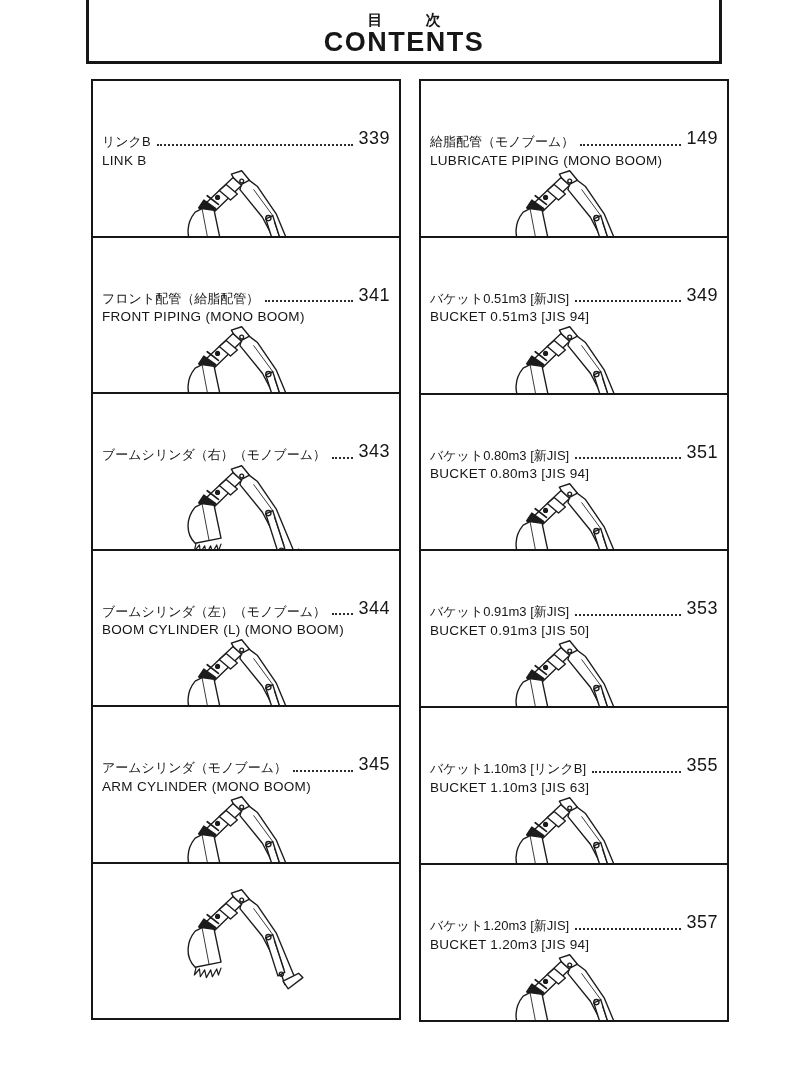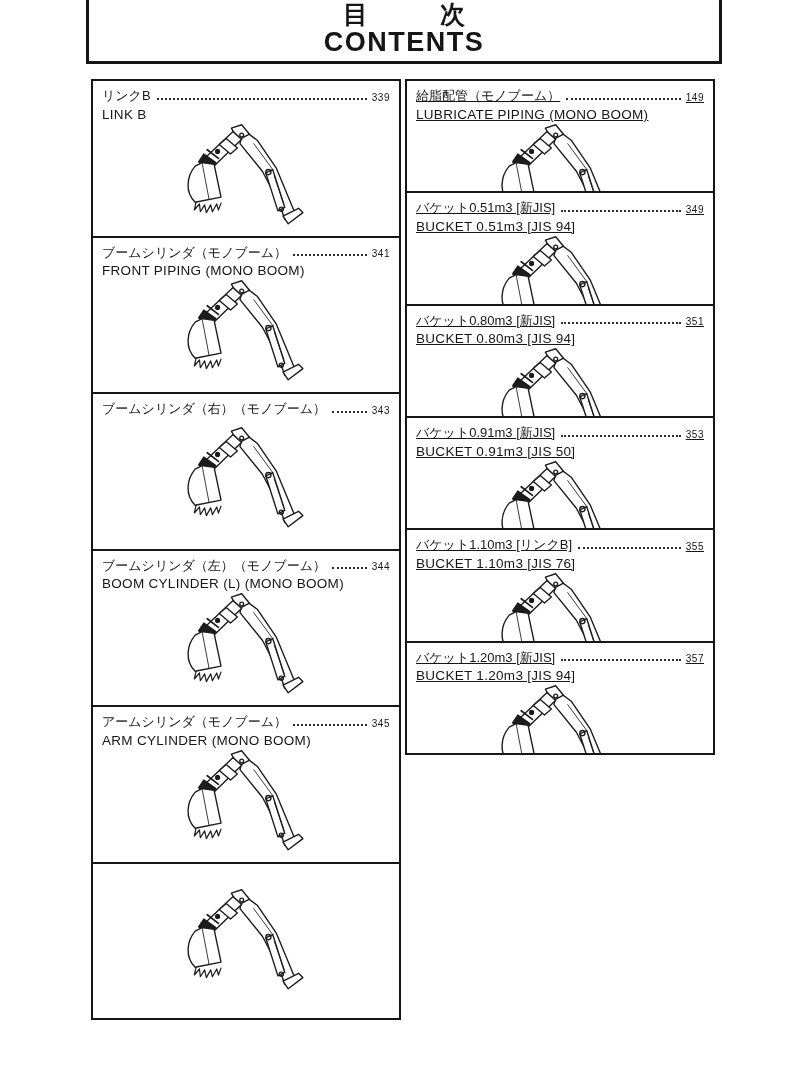--- a/index.html
+++ b/index.html
@@ -13,55 +13,55 @@
   .header-box {
     position: absolute; left: 86px; top: -8px;
     width: 636px; height: 72px;
     border: 3px solid #161616;
     background: #fff;
     display: flex; flex-direction: column;
     align-items: center; justify-content: flex-end;
     padding-bottom: 3px;
   }
   .title-ja {
-    font-size: 25px; font-weight: 600;
+    font-size: 15px; font-weight: 600;
     word-spacing: 2.6em; line-height: 1.1;
   }
   .title-en {
     font-size: 27px; font-weight: bold;
     letter-spacing: 1.5px; line-height: 1.1;
   }
   .col {
     position: absolute; top: 79px;
     width: 310px;
     border: 2px solid #161616;
     background: #fff;
     display: flex; flex-direction: column;
   }
   .col-left  { left: 91px;  height: 941px; }
-  .col-right { left: 405px; height: 676px; text-decoration: underline; }
+  .col-right { left: 419px; height: 943px; }
   .cell {
     flex: 1 1 0;
     border-bottom: 2px solid #161616;
     padding: 7px 9px 2px 9px;
     display: flex; flex-direction: column;
     overflow: hidden;
   }
   .cell:last-child { border-bottom: none; }
   .toc-line {
     display: flex; align-items: flex-end;
     font-size: 13px; line-height: 1.2; font-weight: 500;
   }
   .ja { white-space: nowrap; }
   .dots {
     flex: 1 1 12px; min-width: 10px;
     border-bottom: 2px dotted #2b2b2b;
     margin: 0 5px 4px 6px;
   }
-  .page { font-size: 10px; letter-spacing: 0.5px; font-weight: 500; }
+  .page { font-size: 18px; letter-spacing: 0.5px; font-weight: 500; margin-top: 40px; }
   .en {
     font-size: 13.5px; letter-spacing: 0.3px;
     margin-top: 3px; white-space: nowrap;
   }
   .illus {
     flex: 1 1 auto;
     display: flex; align-items: center; justify-content: center;
     padding-top: 1px;
   }
   .exc { width: 170px; height: 112px; }
@@ -119,21 +119,21 @@
       </div>
       <div class="en">LINK B</div>
       <div class="illus">
         <svg class="exc" viewBox="0 0 190 130">
             <use href="#excavator"></use>
           </svg>
       </div>
     </div>
     <div class="cell">
       <div class="toc-line">
-        <span class="ja">ブームシリンダ（モノブーム）</span>
+        <span class="ja">フロント配管（給脂配管）</span>
         <span class="dots"></span>
         <span class="page">341</span>
       </div>
       <div class="en">FRONT PIPING (MONO BOOM)</div>
       <div class="illus">
         <svg class="exc" viewBox="0 0 190 130">
             <use href="#excavator"></use>
           </svg>
       </div>
     </div>
@@ -236,21 +236,21 @@
             <use href="#excavator"></use>
           </svg>
       </div>
     </div>
     <div class="cell">
       <div class="toc-line">
         <span class="ja">バケット1.10m3 [リンクB]</span>
         <span class="dots"></span>
         <span class="page">355</span>
       </div>
-      <div class="en">BUCKET 1.10m3 [JIS 76]</div>
+      <div class="en">BUCKET 1.10m3 [JIS 63]</div>
       <div class="illus">
         <svg class="exc" viewBox="0 0 190 130">
             <use href="#excavator"></use>
           </svg>
       </div>
     </div>
     <div class="cell">
       <div class="toc-line">
         <span class="ja">バケット1.20m3 [新JIS]</span>
         <span class="dots"></span>

